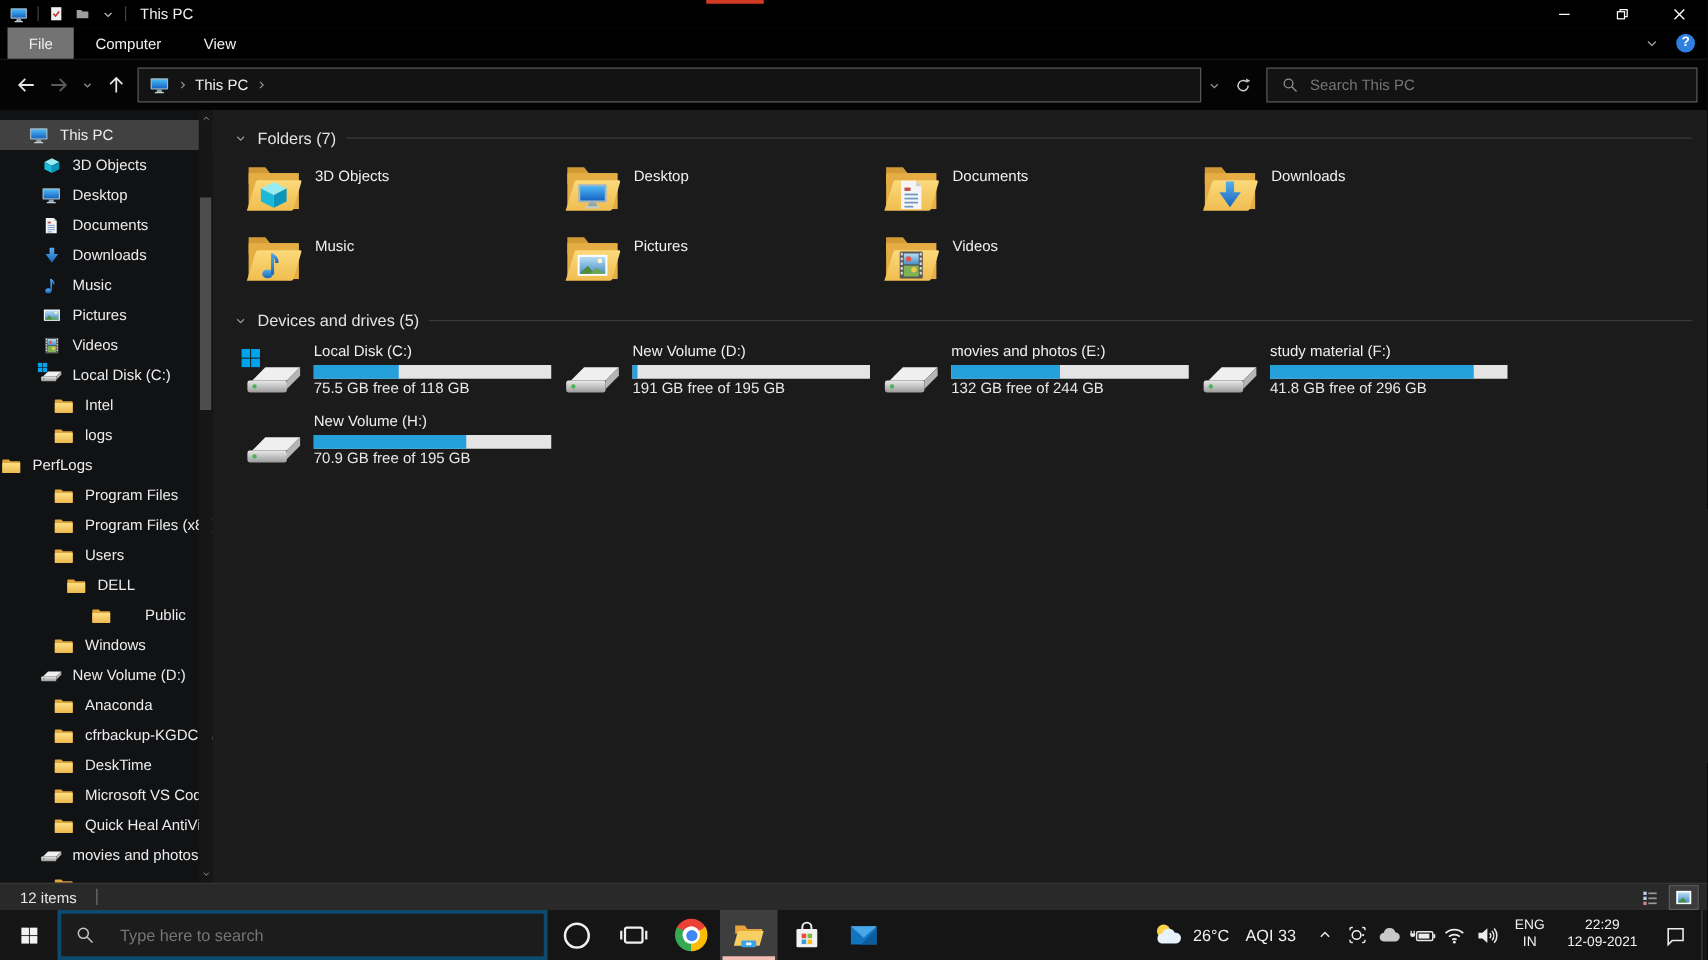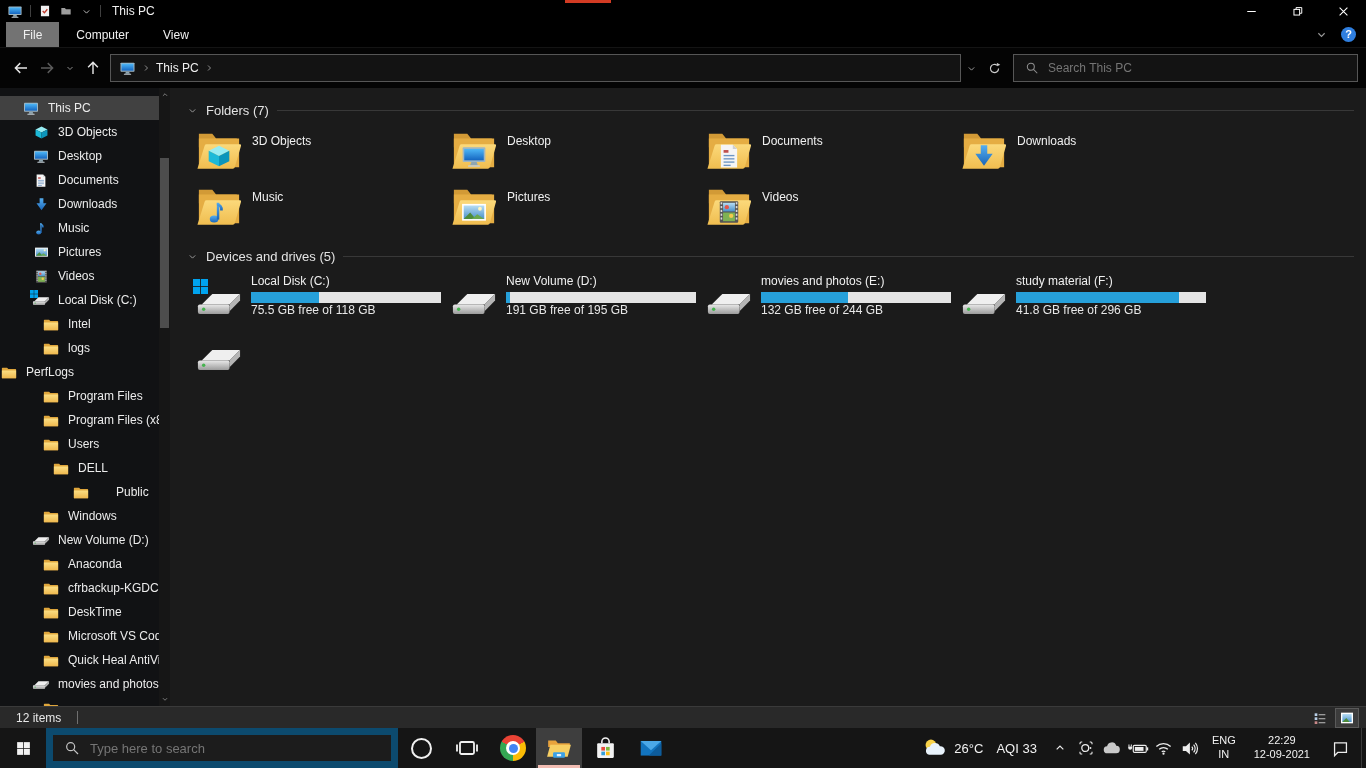--- a/index.html
+++ b/index.html
@@ -80,21 +80,21 @@
   .st-sep{width:1px;height:13px;background:#707070;margin-left:16px}
   .status-right{margin-left:auto;display:flex;gap:5px;align-items:center}
   .vbtn{width:22px;height:18px;display:flex;align-items:center;justify-content:center}
   .vbtn.active{background:#3c3c3c;outline:1px solid #5a5a5a}
 
   
   .taskbar{height:40px;background:#151515;display:flex;align-items:stretch}
   .tbtn{width:46px;display:flex;align-items:center;justify-content:center;flex-shrink:0}
   .tbtn.active{background:#3e3e3e;position:relative}
   .tbtn.active::after{content:"";position:absolute;bottom:0;left:2px;right:2px;height:3px;background:#f2bdb3}
-  .tsearch{width:352px;border:7px solid #0c4a6e;background:#1c1c1c;display:flex;align-items:center;gap:10px;
+  .tsearch{width:392px;border:3px solid #0c4a6e;background:#1c1c1c;display:flex;align-items:center;gap:20px;
            padding:0 11px;flex-shrink:0}
   .tsearch input{font-size:13px;color:#c5c5c5}
   .cortana{width:21px;height:21px;border-radius:50%;border:2.5px solid #f0f0f0}
   .chrome{width:26px;height:26px;border-radius:50%;position:relative;
           background:conic-gradient(from -60deg,#ea4335 0 120deg,#fbbc05 0 240deg,#34a853 0 360deg)}
   .chrome::before{content:"";position:absolute;inset:6px;border-radius:50%;background:#fff}
   .chrome::after{content:"";position:absolute;inset:8.5px;border-radius:50%;background:#4285f4}
   .tray{margin-left:auto;display:flex;align-items:center}
   .tray-weather{display:flex;align-items:center;gap:7px;padding:0 10px;font-size:13px;color:#f2f2f2}
   .tray-ic{width:26px;display:flex;align-items:center;justify-content:center}
@@ -899,20 +899,27 @@
               </div>
               <div class="dfree">41.8 GB free of 296 GB</div>
             </div>
           </div>
           <div class="dtile">
             <span class="dico">
               <svg width="46" height="29" viewBox="0 0 48 30">
                 <use href="#drive"></use>
               </svg>
             </span>
+            <div class="dinfo">
+              <div class="dname">New Volume (H:)</div>
+              <div class="dbar">
+                <div class="dfill" style="width:64%"></div>
+              </div>
+              <div class="dfree">70.9 GB free of 195 GB</div>
+            </div>
           </div>
         </div>
     </div>
   </div>
 
   <div class="statusbar">
     <span>12 items</span>
     <span class="st-sep"></span>
     <div class="status-right">
       <span class="vbtn">

